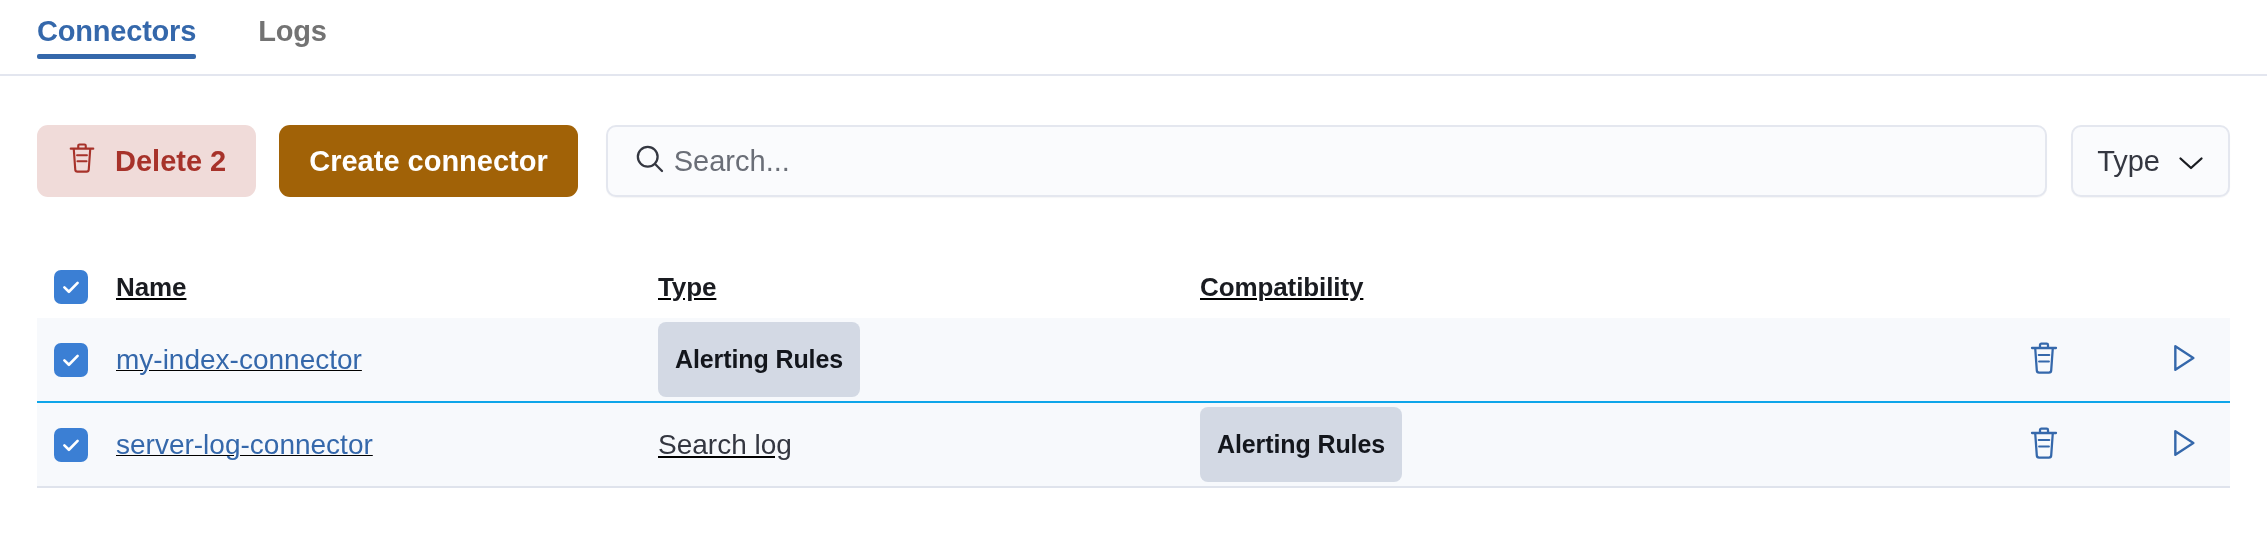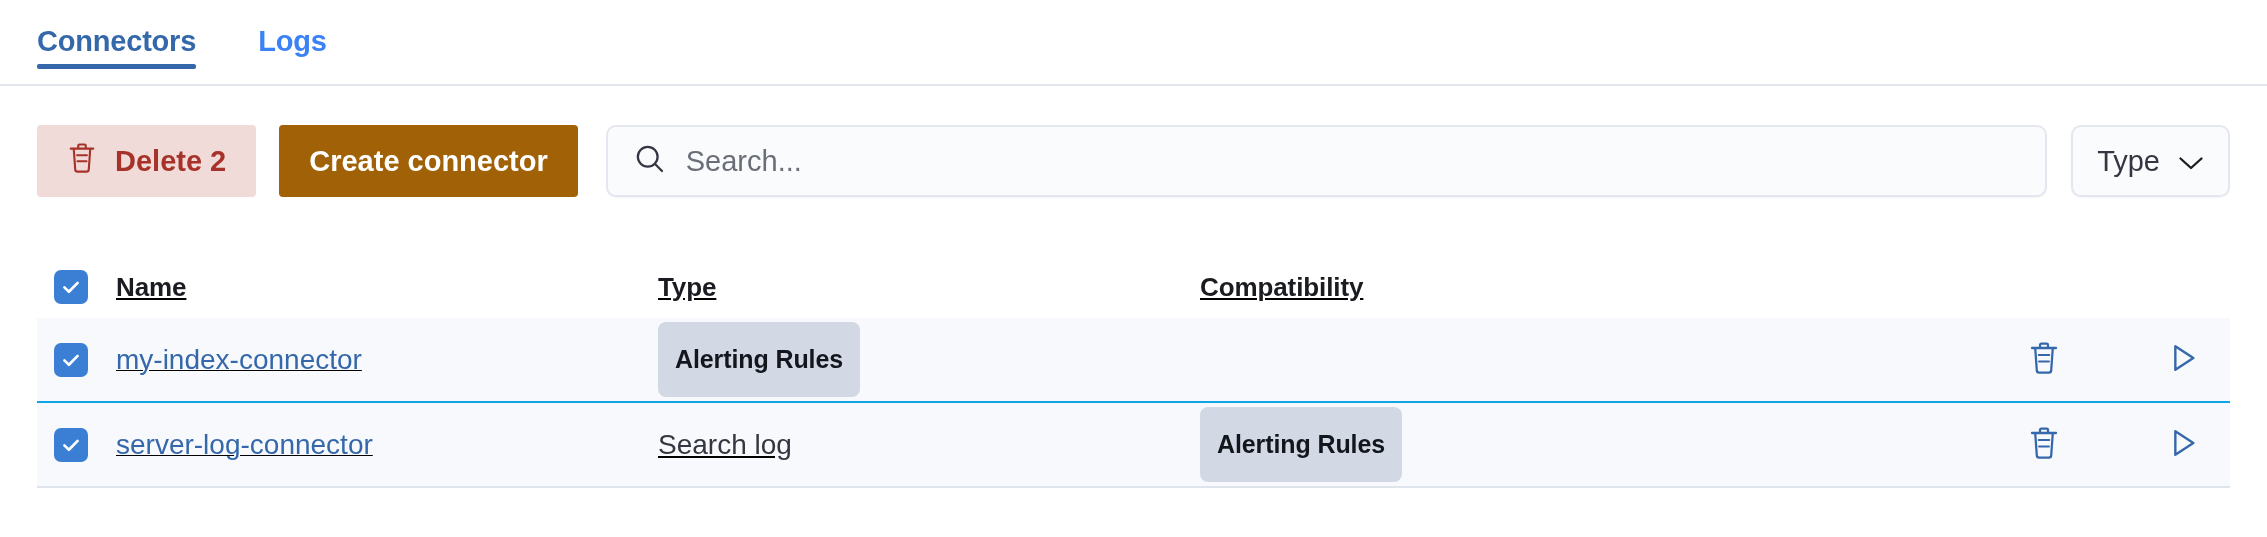--- a/index.html
+++ b/index.html
@@ -8,58 +8,58 @@
     height: 537px;
     background: #ffffff;
     font-family: "Liberation Sans", sans-serif;
     overflow: hidden;
   }
 
   .page { position: relative; width: 2267px; height: 537px; background:#fff; }
 
   
   .tabbar {
-    position: absolute; left: 0; top: 10px; width: 2267px; height: 76px;
+    position: absolute; left: 0; top: 0; width: 2267px; height: 76px;
     border-bottom: 2px solid #e3e6ef;
     display: flex; align-items: flex-start;
   }
   .tab {
     position: relative;
     font-size: 29px;
     font-weight: 700;
     letter-spacing: -0.2px;
     padding: 17px 0 0 0;
     margin-right: 62px;
     cursor: pointer;
     white-space: nowrap;
     line-height: 1;
   }
   .tab:first-child { margin-left: 37px; }
   .tab.active { color: #3568ab; }
-  .tab.inactive { color: #3b82f6; }
+  .tab.inactive { color: #737373; }
   .tab.active::after {
     content: "";
     position: absolute;
     left: 0; right: 0; bottom: -13px;
     height: 5px;
     background: #3568ab;
     border-radius: 2px;
   }
 
   
   .toolbar {
     position: absolute; left: 37px; top: 125px;
     width: 2193px; height: 72px;
     display: flex; align-items: center; gap: 0;
   }
 
   .btn {
     height: 72px;
     border: none;
-    border-radius: 4px;
+    border-radius: 11px;
     display: inline-flex; align-items: center; justify-content: center;
     font-family: "Liberation Sans", sans-serif;
     font-size: 29px;
     font-weight: 700;
     cursor: pointer;
     white-space: nowrap;
   }
   .btn-delete {
     background: #f0dbd9;
     color: #a7322a;
@@ -79,21 +79,21 @@
   .search-wrap {
     flex: 1;
     height: 72px;
     margin-left: 28px;
     margin-right: 24px;
     background: #fafbfd;
     border: 2px solid #e4e7ef;
     border-radius: 10px;
     display: flex; align-items: center;
     padding: 0 26px;
-    gap: 20px;
+    gap: 8px;
     box-shadow: 0 1px 1px rgba(20,30,60,0.04);
     cursor: text;
   }
   .search-input {
     flex: 1;
     border: none; outline: none; background: transparent;
     font-family: "Liberation Sans", sans-serif;
     font-size: 29px;
     color: #343741;
     height: 100%;

